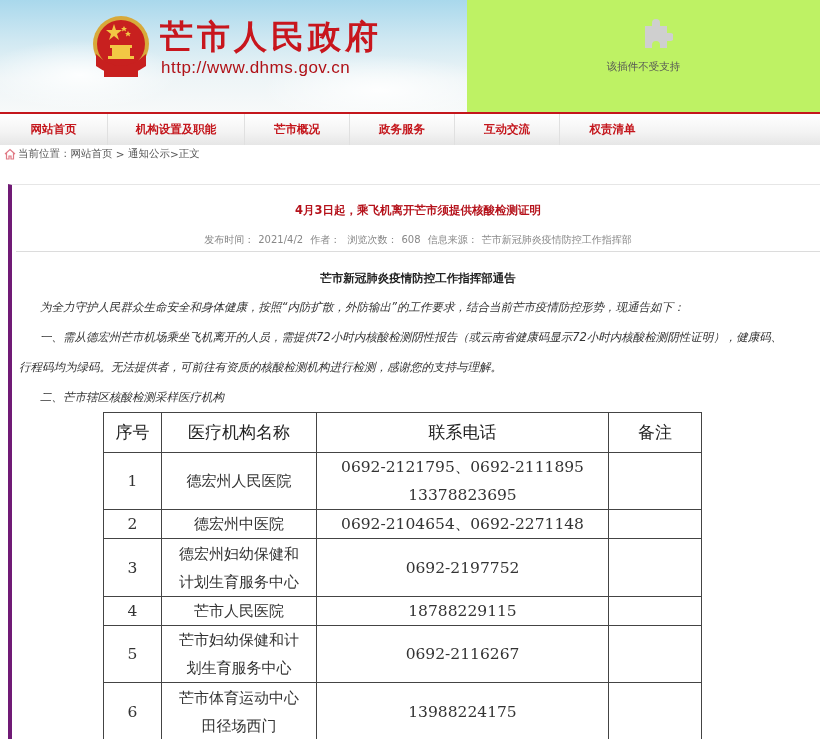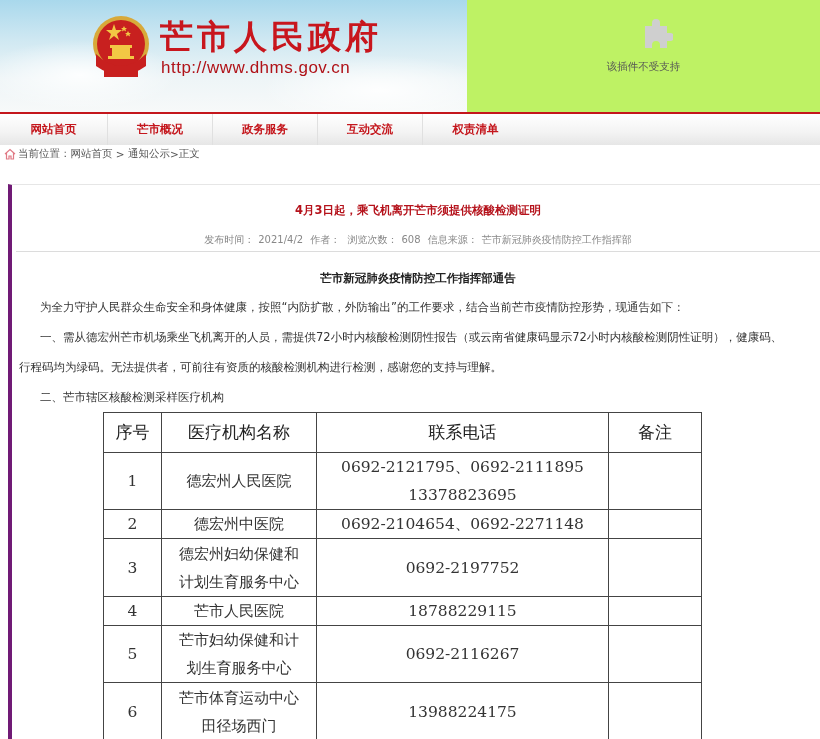--- a/index.html
+++ b/index.html
@@ -69,21 +69,21 @@
     position: absolute; left: 0; top: 48px; width: 812px; text-align: center;
     font-size: 10px; color: #888;
   }
   .meta span { margin: 0 2px; }
   .divider { position: absolute; left: 4px; top: 66px; width: 808px; height: 1px; background: #dcdcdc; }
 
   .notice-heading {
     position: absolute; left: 0; top: 86px; width: 812px; text-align: center;
     font-size: 11.5px; font-weight: bold; color: #222;
   }
-  .para { position: absolute; font-size: 11.5px; color: #333; white-space: nowrap; }
+  .para { position: absolute; font-size: 11.5px; color: #333; white-space: nowrap; font-style: italic; }
   .p1 { left: 28px; top: 115px; }
   .p2 { left: 28px; top: 145px; }
   .p3 { left: 7px; top: 175px; }
   .p4 { left: 28px; top: 205px; }
   table.clinics {
     position: absolute; left: 103px; top: 412px; width: 598px;
     border-collapse: collapse; table-layout: fixed;
     font-family: "DejaVu Serif", "Liberation Serif", serif;
   }
   table.clinics th, table.clinics td {
@@ -123,20 +123,21 @@
   <div class="plugin-area">
     <svg class="plugin-icon" viewBox="0 0 34 34">
       <path d="M6 9 H13 V6 a4 4 0 0 1 8 0 V9 H28 V16 H31 a4 4 0 0 1 0 8 H28 V31 H21 V28 a4 4 0 0 0 -8 0 V31 H6 Z" fill="#cfcfcf"></path>
     </svg>
     <div class="plugin-text">该插件不受支持</div>
   </div>
 </div>
 
 <div class="nav">
   <div class="nav-item" style="width:108px">网站首页</div>
+  <div class="nav-item" style="width:137px">机构设置及职能</div>
   <div class="nav-item" style="width:105px">芒市概况</div>
   <div class="nav-item" style="width:105px">政务服务</div>
   <div class="nav-item" style="width:105px">互动交流</div>
   <div class="nav-item" style="width:105px; border-right:none">权责清单</div>
 </div>
 
 <div class="breadcrumb">
   <svg class="home-icon" viewBox="0 0 12 12">
     <path d="M1 6 L6 1.5 L11 6 M2.5 5 V11 H5 V8 H7 V11 H9.5 V5" fill="none" stroke="#e07a85" stroke-width="1.2"></path>
   </svg>

